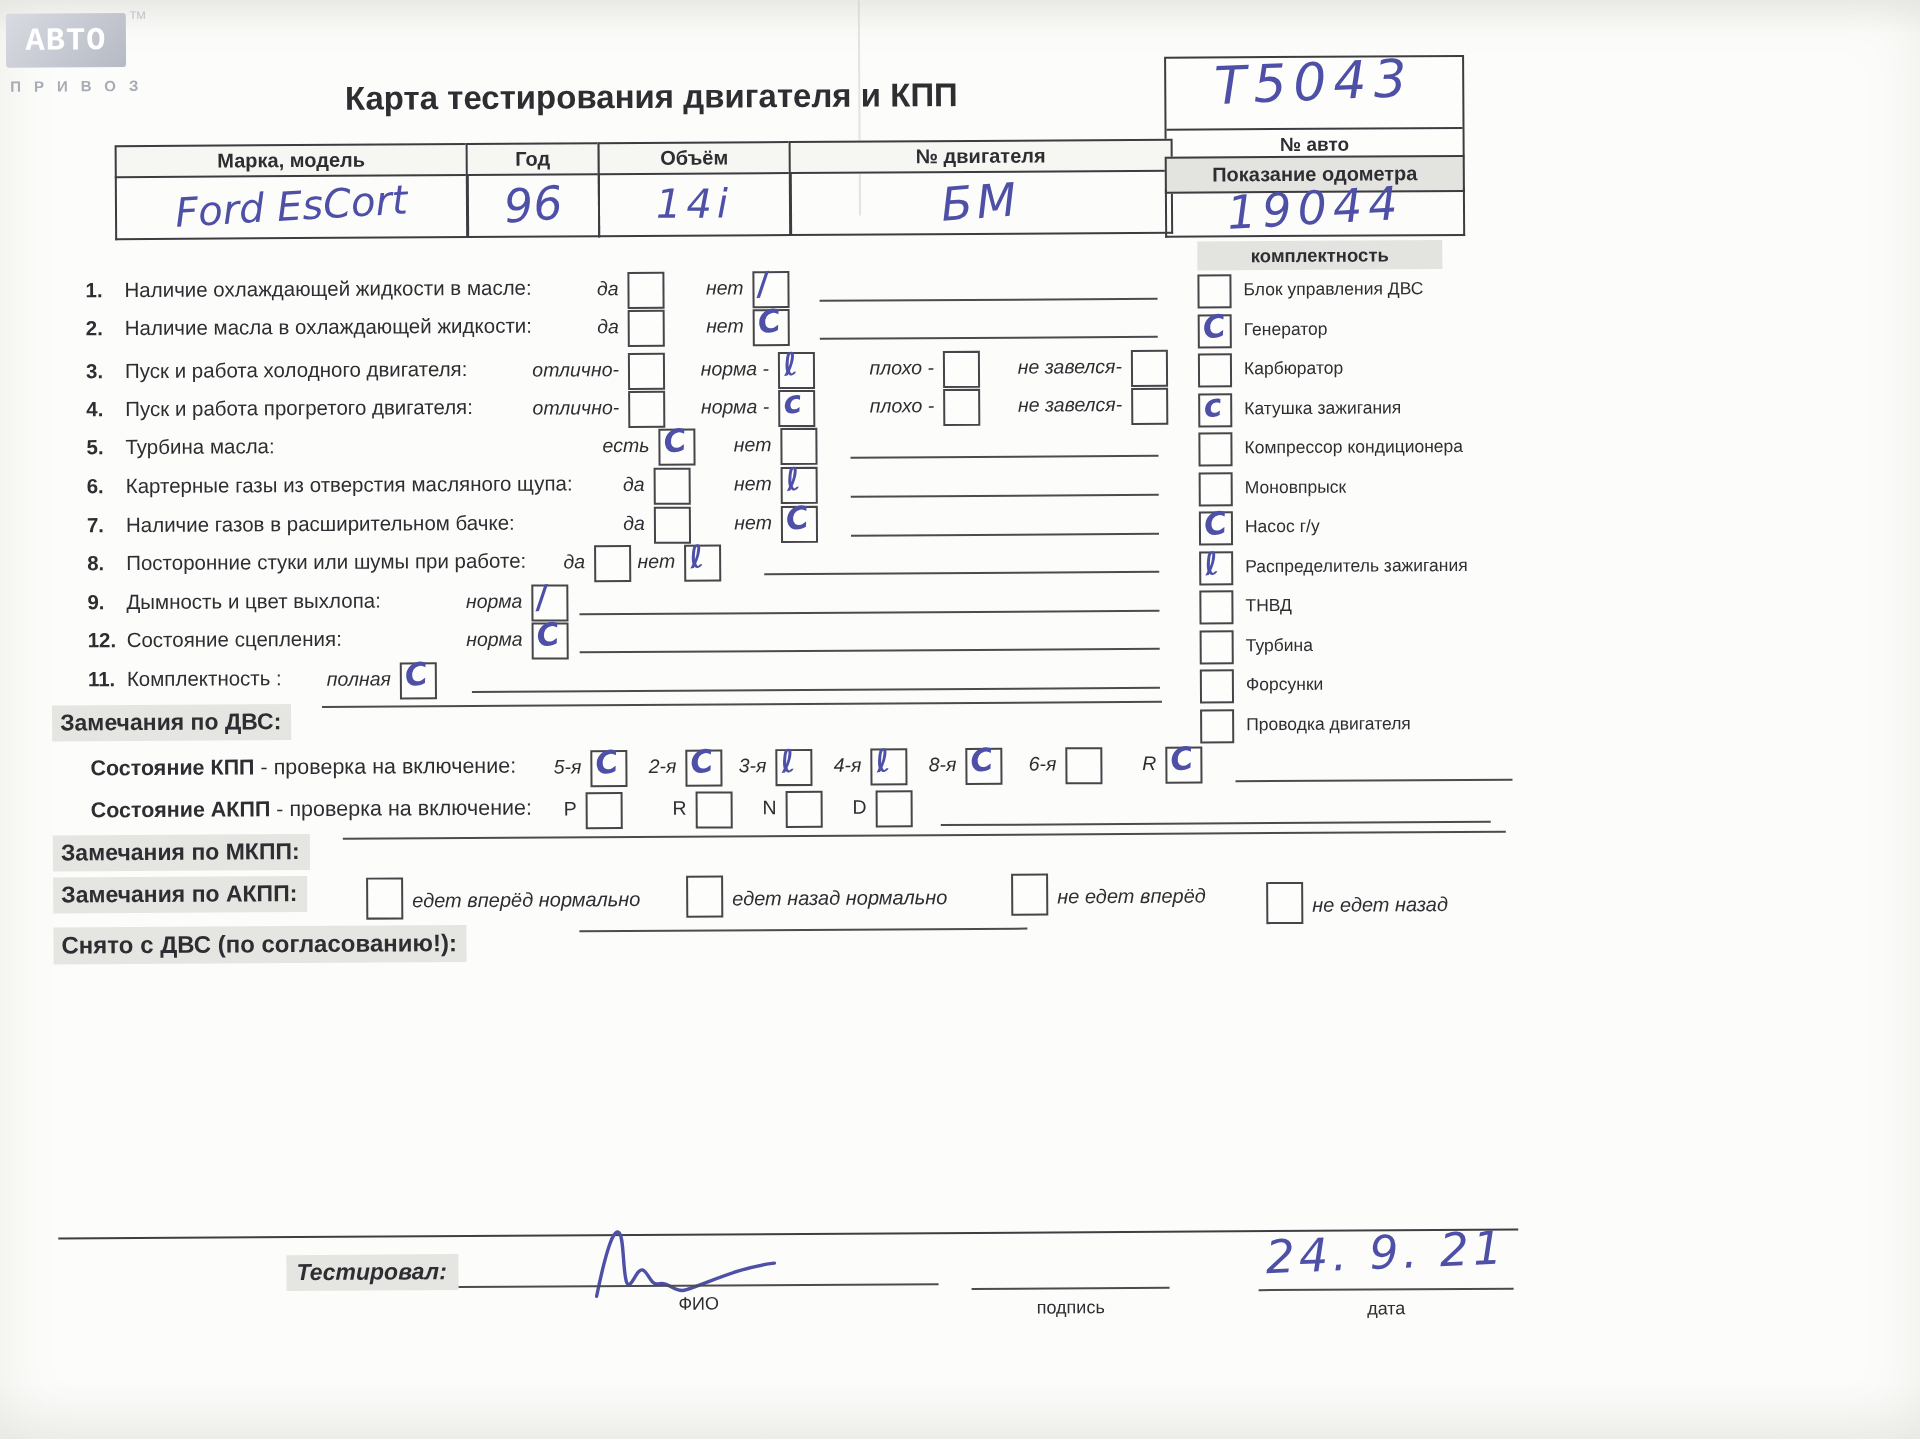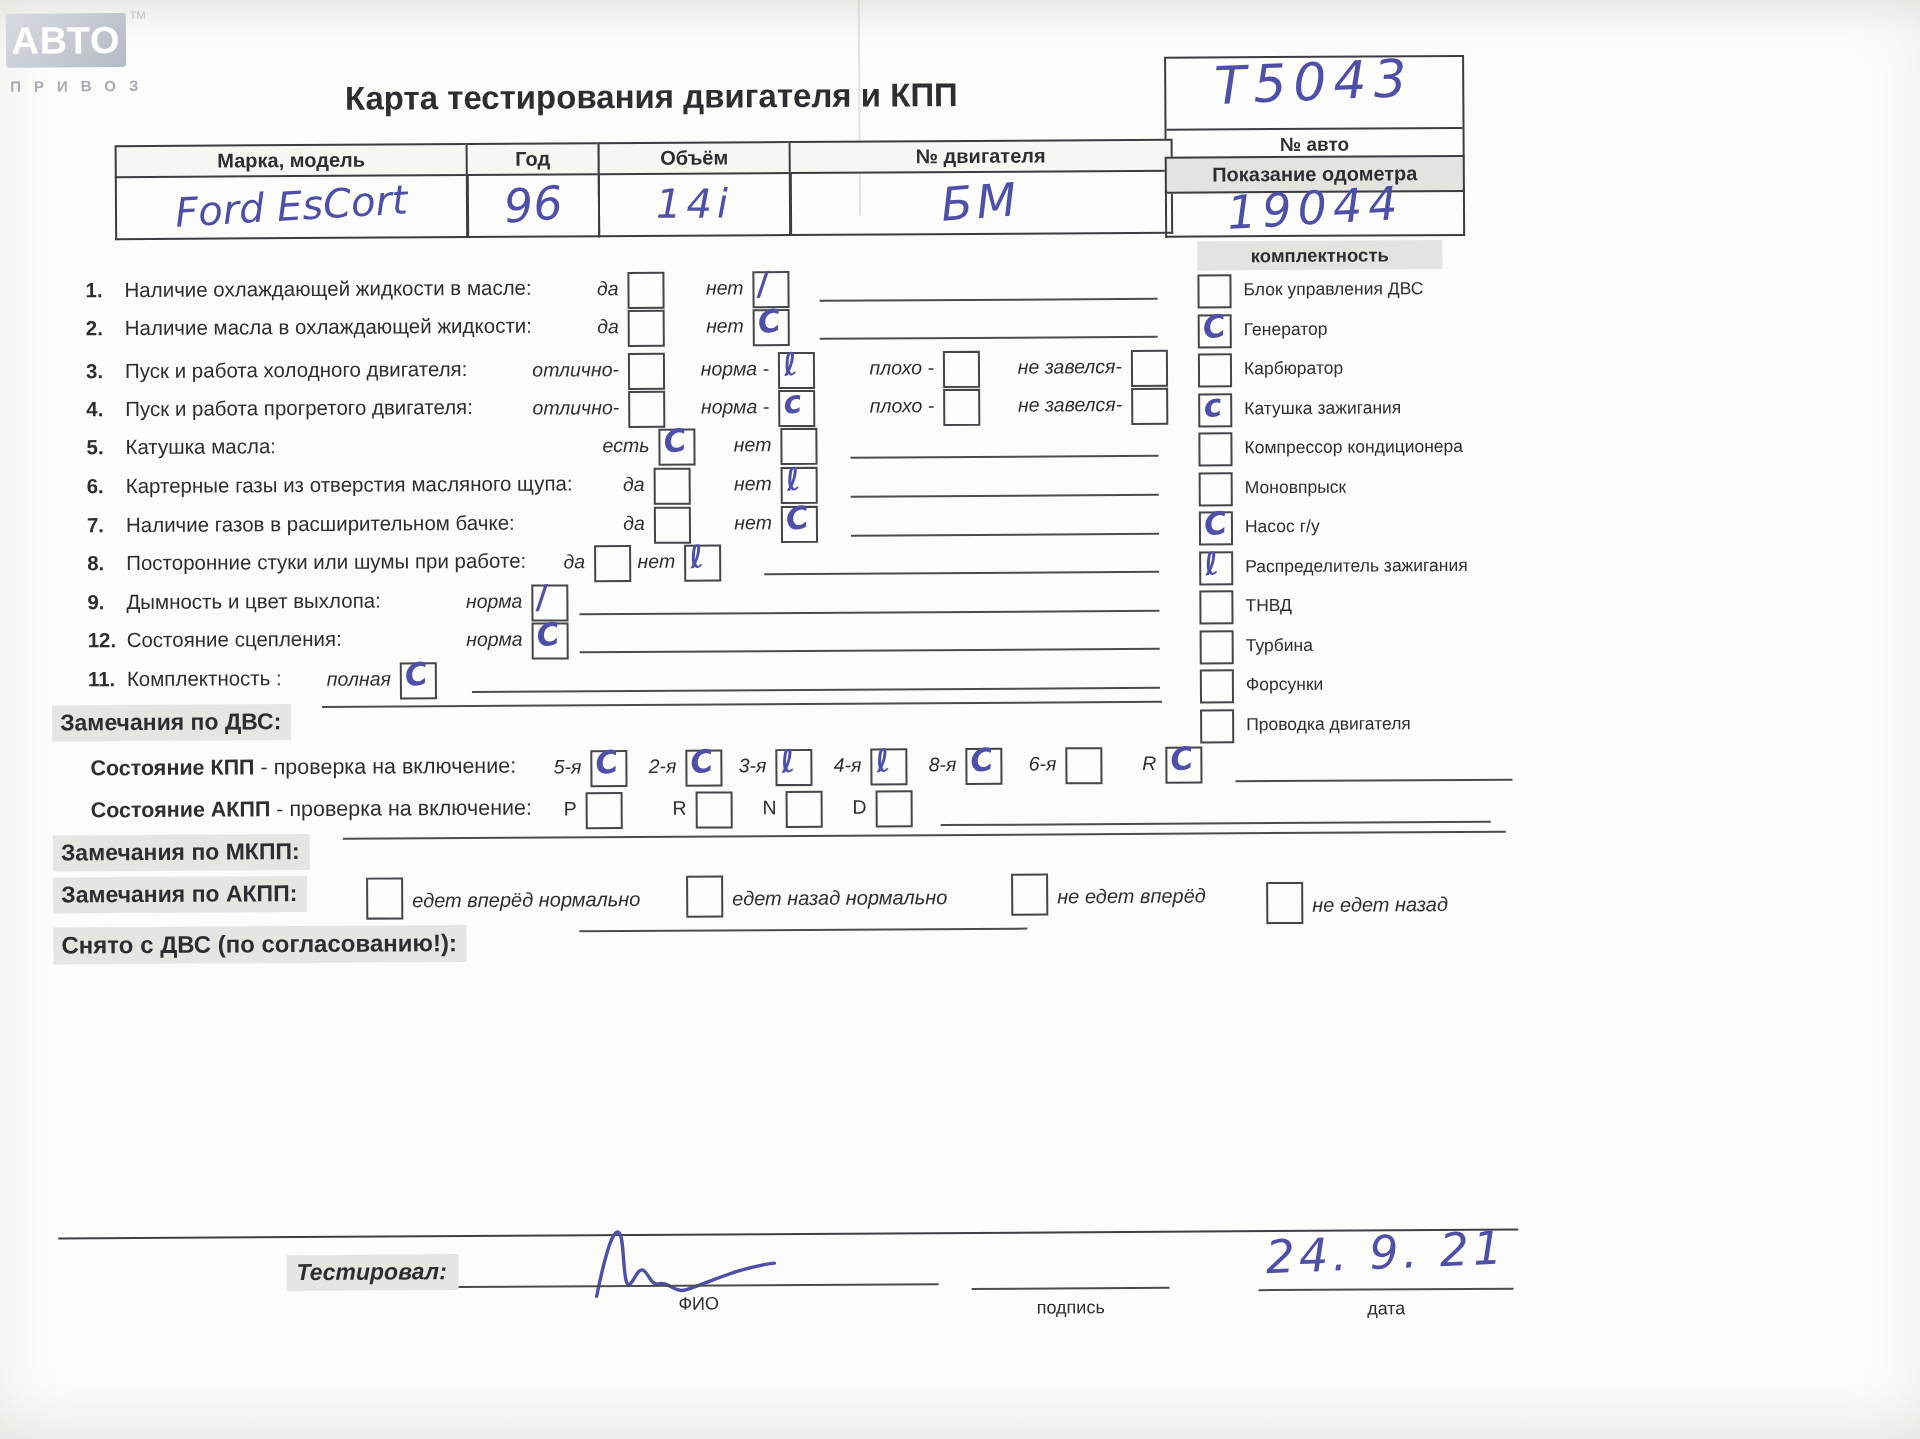--- a/index.html
+++ b/index.html
@@ -6,21 +6,21 @@
     background:#e8e7e4;font-family:"Liberation Sans",sans-serif;}
   .paper{position:absolute;left:0;top:0;width:1920px;height:1439px;
     background:linear-gradient(180deg,#f1f1ee 0px,#fcfcfa 34px,#fcfcfa 1380px,#f4f4f1 1439px);
     box-shadow:inset 0 0 60px rgba(120,120,110,.12);}
   .tilt{position:absolute;left:0;top:0;width:1920px;height:1439px;
     transform:rotate(-0.35deg);transform-origin:960px 700px;}
   
   .logo-box{position:absolute;left:10px;top:8px;width:120px;height:54px;
     background:linear-gradient(135deg,#d8dbe1,#b6bac4);border-radius:3px;
     display:flex;align-items:center;justify-content:center;}
-  .logo-brand{color:#fff;font-weight:bold;font-size:38px;letter-spacing:1px;}
+  .logo-brand{color:#fff;font-weight:bold;font-size:32px;letter-spacing:1px;font-family:Liberation Mono, monospace;}
   .logo-tm{position:absolute;left:134px;top:4px;font-size:11px;color:#b9bdc6;}
   .logo-sub{position:absolute;left:14px;top:72px;font-size:15px;color:#a6abb4;letter-spacing:13px;font-weight:bold;}
   
   .title{position:absolute;left:330px;top:76px;width:650px;text-align:center;
     font-size:33px;font-weight:bold;color:#2e2e32;}
   
   .autobox{position:absolute;left:1168px;top:58px;width:296px;height:100px;border:2.5px solid #3d3d41;background:#fdfdfb;}
   .autobox-hand{position:absolute;left:0;top:-6px;width:100%;height:72px;text-align:center;}
   .autobox-label{position:absolute;left:0;top:70px;width:100%;height:30px;border-top:2.5px solid #3d3d41;
     text-align:center;font-weight:bold;font-size:19px;line-height:30px;color:#2e2e32;}
@@ -221,21 +221,21 @@
     <span class="cnum">4.</span>
     <span class="clabel">Пуск и работа прогретого двигателя:</span>
     <span class="opt" style="left:630px;"><i class="olabel">отлично-</i><span class="box big"><b class="mark"></b></span></span>
     <span class="opt" style="left:780px;"><i class="olabel">норма -</i><span class="box big"><b class="mark">c</b></span></span>
     <span class="opt" style="left:945px;"><i class="olabel">плохо -</i><span class="box big"><b class="mark"></b></span></span>
     <span class="opt" style="left:1133px;"><i class="olabel">не завелся-</i><span class="box big"><b class="mark"></b></span></span>
   </div>
 
   <div class="crow" style="top:426px;">
     <span class="cnum">5.</span>
-    <span class="clabel">Катушка масла:</span>
+    <span class="clabel">Турбина масла:</span>
     <span class="opt" style="left:660px;"><i class="olabel">есть</i><span class="box big"><b class="mark">C</b></span></span>
     <span class="opt" style="left:782px;"><i class="olabel">нет</i><span class="box big"><b class="mark"></b></span></span>
     <span class="fline" style="left:852px;width:308px;top:30px;"></span>
   </div>
 
   <div class="crow" style="top:465px;">
     <span class="cnum">6.</span>
     <span class="clabel">Картерные газы из отверстия масляного щупа:</span>
     <span class="opt" style="left:655px;"><i class="olabel">да</i><span class="box big"><b class="mark"></b></span></span>
     <span class="opt" style="left:782px;"><i class="olabel">нет</i><span class="box big"><b class="mark">ℓ</b></span></span>

